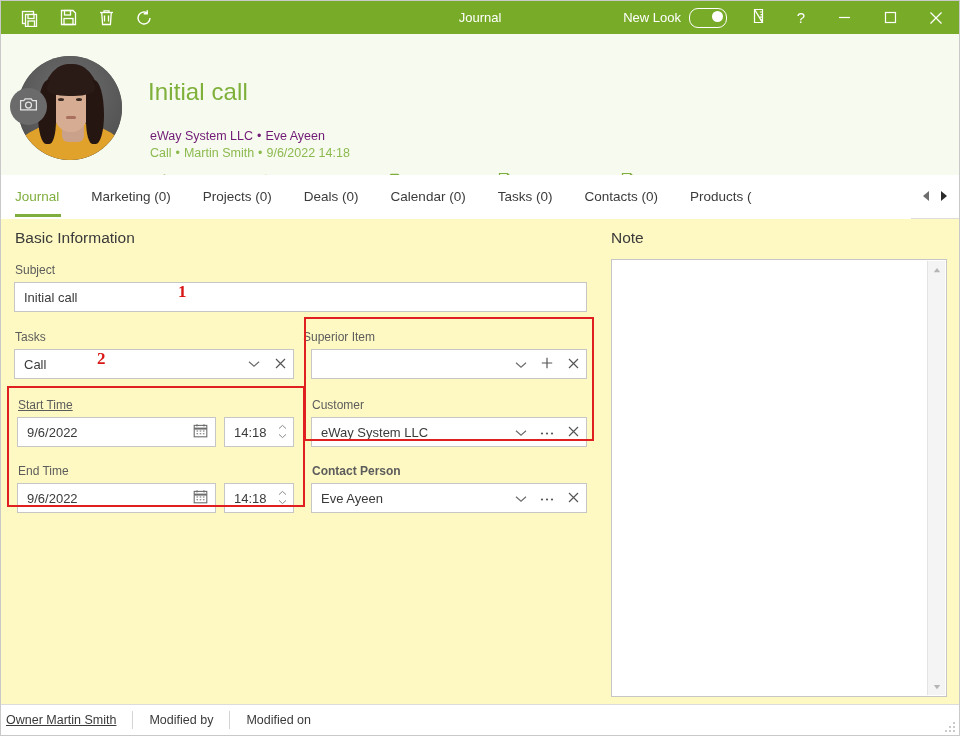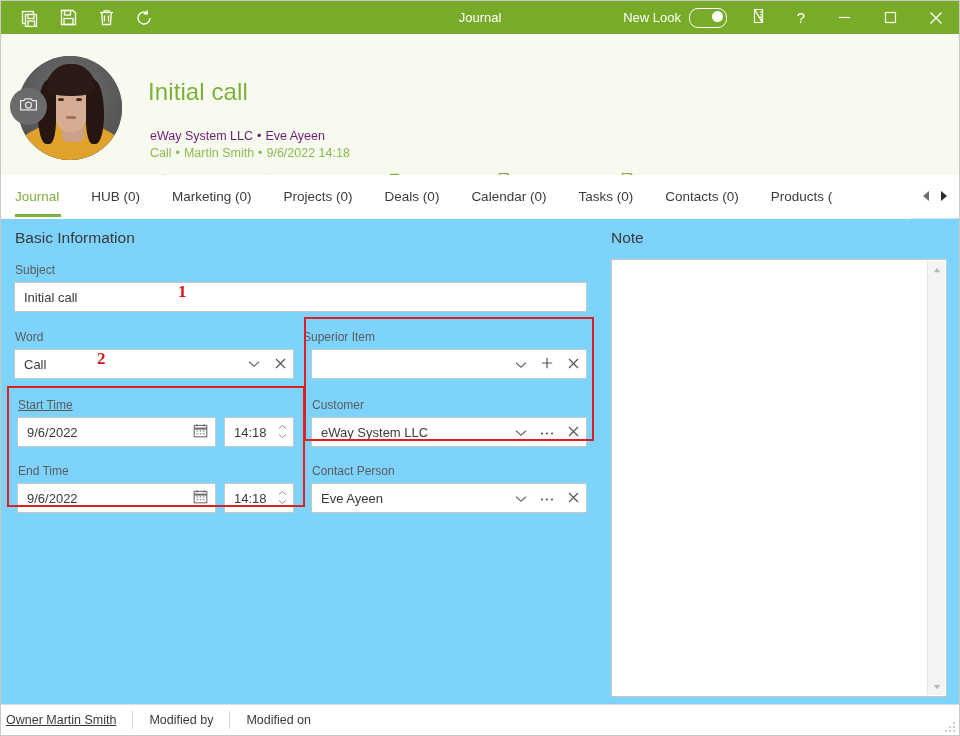--- a/index.html
+++ b/index.html
@@ -135,21 +135,21 @@
   }
   .tab-scroll{
     position:absolute;right:0;top:174px;height:43px;width:48px;background:#fff;
     display:flex;align-items:center;justify-content:center;gap:6px;
     border-bottom:1px solid #dcdcdc;
   }
   .tri{cursor:pointer;}
 
   
   .content{
-    position:absolute;left:0;top:218px;width:958px;height:488px;background:#7dd3fc;
+    position:absolute;left:0;top:218px;width:958px;height:488px;background:#fef9c3;
   }
   .sec-title{
     position:absolute;font-size:15.5px;color:#3a3a3a;
   }
   .fld-label{
     position:absolute;font-size:12px;color:#5c5c5c;
   }
   .fld{
     position:absolute;box-sizing:border-box;border:1px solid #c6c6c6;background:#fff;
     height:30px;display:flex;align-items:center;
@@ -376,21 +376,20 @@
           </svg>
         </span>
         <span>Export to Word</span>
       </div>
       <div class="act-dots">···</div>
     </div>
   </div>
 
   <div class="tabbar">
     <div class="tab active">Journal</div>
-    <div class="tab">HUB (0)</div>
     <div class="tab">Marketing (0)</div>
     <div class="tab">Projects (0)</div>
     <div class="tab">Deals (0)</div>
     <div class="tab">Calendar (0)</div>
     <div class="tab">Tasks (0)</div>
     <div class="tab">Contacts (0)</div>
     <div class="tab">Products (</div>
   </div>
   <div class="tab-scroll">
     <span class="tri">
@@ -408,21 +407,21 @@
   <div class="content">
 
     <div class="sec-title" style="left:14px;top:10px;">Basic Information</div>
     <div class="sec-title" style="left:610px;top:10px;">Note</div>
 
     <div class="fld-label" style="left:14px;top:44px;">Subject</div>
     <div class="fld" style="left:13px;top:63px;width:573px;">
       <div class="val">Initial call</div>
     </div>
 
-    <div class="fld-label" style="left:14px;top:111px;">Word</div>
+    <div class="fld-label" style="left:14px;top:111px;">Tasks</div>
     <div class="fld" style="left:13px;top:130px;width:280px;">
       <div class="val">Call</div>
       <div class="btn">
         <span class="chev">
           <svg width="12" height="8" viewBox="0 0 12 8" fill="none" stroke="#6c6c6c" stroke-width="1.2">
               <path d="M1 1.8L6 6.2l5-4.4"></path>
             </svg>
         </span>
       </div>
       <div class="btn">
@@ -541,21 +540,21 @@
       </div>
       <div class="btn">
         <span>
           <svg width="11" height="11" viewBox="0 0 11 11" stroke="#555" stroke-width="1.15">
               <path d="M1 1l9 9M10 1l-9 9"></path>
             </svg>
         </span>
       </div>
     </div>
 
-    <div class="fld-label" style="left:311px;top:245px;">Contact Person</div>
+    <div class="fld-label" style="left:311px;top:245px;font-weight:bold;">Contact Person</div>
     <div class="fld" style="left:310px;top:264px;width:276px;">
       <div class="val">Eve Ayeen</div>
       <div class="btn">
         <span>
           <svg width="12" height="8" viewBox="0 0 12 8" fill="none" stroke="#6c6c6c" stroke-width="1.2">
               <path d="M1 1.8L6 6.2l5-4.4"></path>
             </svg>
         </span>
       </div>
       <div class="btn">

